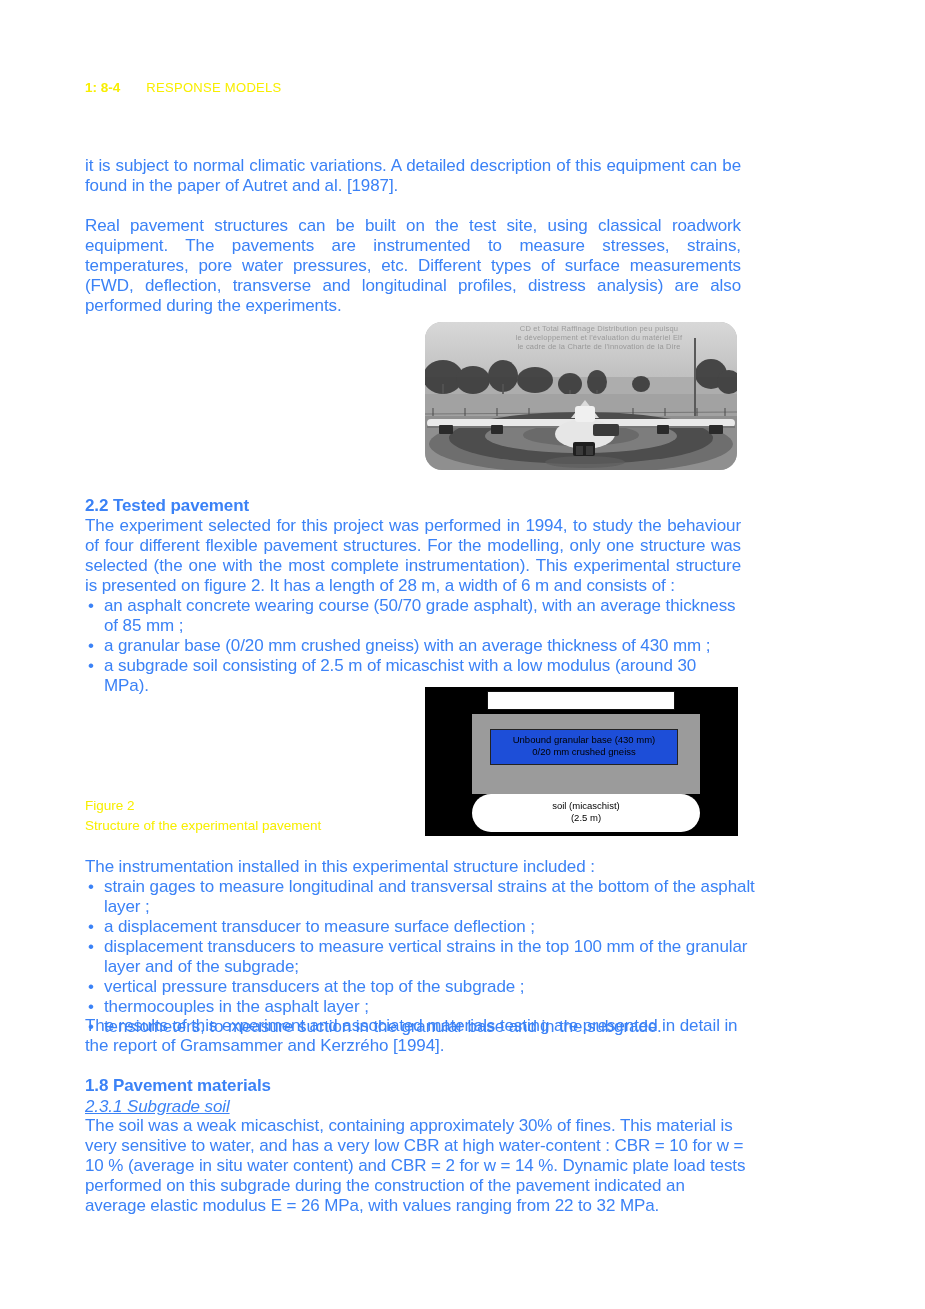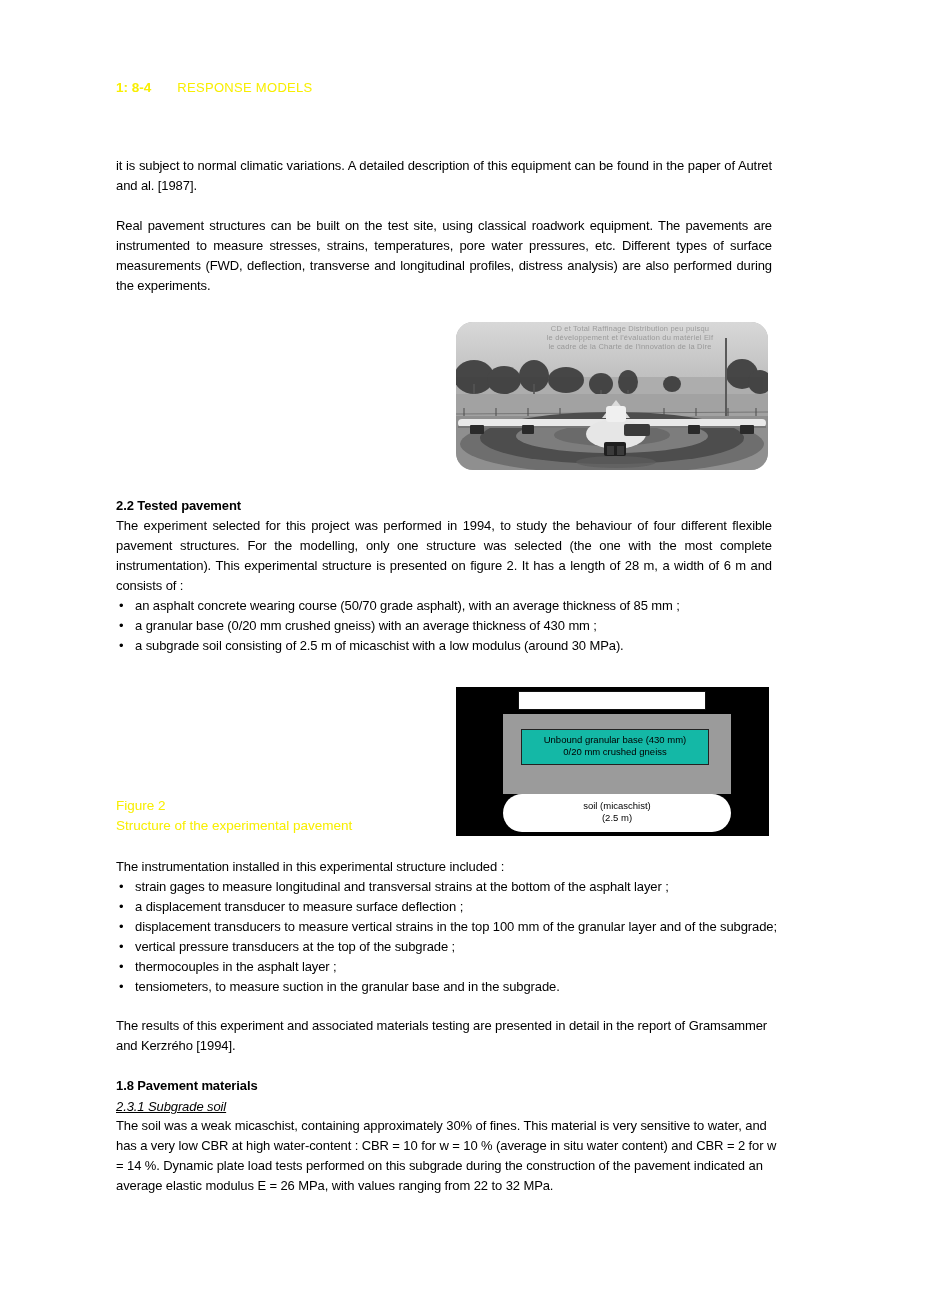--- a/index.html
+++ b/index.html
@@ -2,22 +2,22 @@
 <html><head>
 <meta charset="utf-8">
 <style>
   * { margin:0; padding:0; box-sizing:border-box; }
   html,body { background:#ffffff; }
   body { font-family:"Liberation Sans", sans-serif; }
   .page {
     position:relative; width:925px; height:1309px; background:#fff;
     overflow:hidden; color:#f8ee00;
   }
-  .abs { position:absolute;margin-left:31px; }
-  .txt { font-size:13px; line-height:20px; letter-spacing:-0.1px; color:#000000; }
+  .abs { position:absolute; }
+  .txt { font-size:17px; line-height:20px; letter-spacing:-0.1px; color:#3b82f6; }
   .just { text-align:justify; }
   .bold { font-weight:bold; }
   .ital { font-style:italic; }
   .hdr-num { font-weight:bold; font-size:13.5px; }
   .hdr-title { font-size:13px; letter-spacing:0.3px; margin-left:26px; }
   ul.blist { list-style:none; }
   ul.blist li { position:relative; padding-left:19px; line-height:20px; }
   ul.blist li::before { content:"\2022"; position:absolute; left:3px; top:0; }
   .caption { font-size:13.5px; line-height:20px; }
 
@@ -27,21 +27,21 @@
            font-size:7.5px; line-height:9px; color:#6d6d6d; opacity:0.55;
            filter:blur(0.4px); letter-spacing:0.2px; text-align:center; }
 
   
   .diagram { width:313px; height:149px; background:#000; }
   .diagram .layer { position:absolute; text-align:center; color:#000;
                     font-size:9.5px; line-height:12px; }
   .lay-asphalt { left:62px; top:4px; width:188px; height:19px; background:#fff;
                  border:1px solid #111; padding-top:17px; }
   .lay-gray { left:47px; top:27px; width:228px; height:80px; background:#9b9b9b; }
-  .lay-baselabel { left:65px; top:42px; width:188px; height:36px; background:#14b8a6;
+  .lay-baselabel { left:65px; top:42px; width:188px; height:36px; background:#1d4ed8;
                    border:1px solid #222; padding-top:4px; }
   .lay-soil { left:47px; top:107px; width:228px; height:38px; background:#fff;
               padding-top:6px;border-radius:19px; }
 </style>
 </head>
 <body>
 
 <div class="page">
 
   <div class="abs" style="left:85px; top:78px;">

